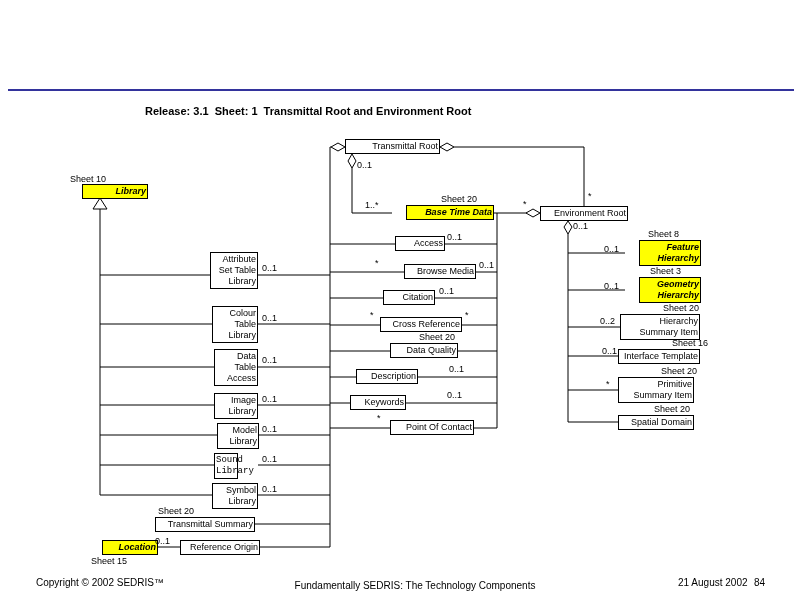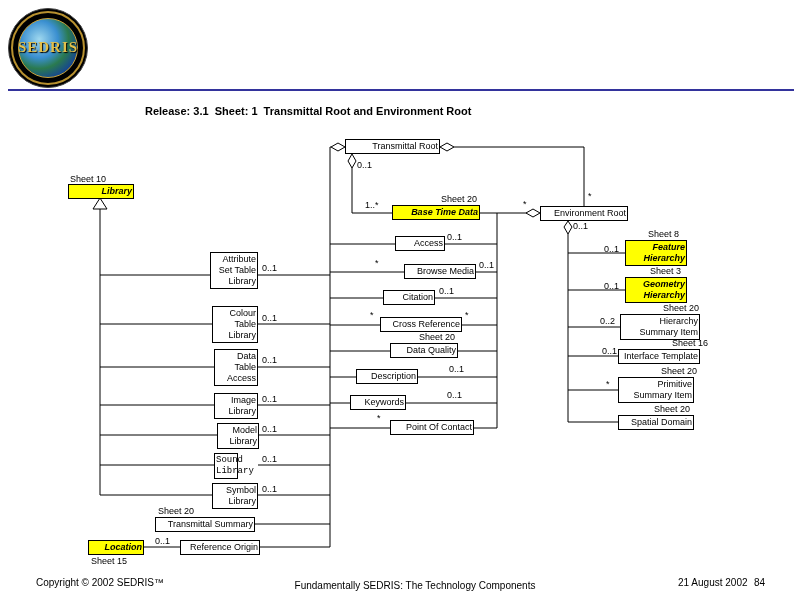--- a/index.html
+++ b/index.html
@@ -13,39 +13,34 @@
         border:1px solid #caa53d;}
   .logo .logo-text{position:absolute;left:0;right:0;top:30px;text-align:center;
         font-family:"Liberation Serif",serif;font-weight:bold;font-size:15px;color:#e3c04b;
         letter-spacing:1px;text-shadow:1px 1px 1px #000;}
   .title{position:absolute;left:296px;top:48px;font-size:30px;font-weight:bold;color:#0a0a0a;
         letter-spacing:0.5px;text-shadow:2px 2px 1px #aaa;white-space:nowrap;}
   .rule{position:absolute;left:8px;top:89px;width:786px;height:2px;background:#33339c;}
   .subtitle{position:absolute;left:145px;top:105px;font-size:11px;font-weight:bold;color:#000;white-space:pre;}
   .box{position:absolute;box-sizing:border-box;border:1px solid #000;background:#fff;
        font-size:9px;line-height:1.22;text-align:right;padding:1px 1px;color:#000;}
-  .hl{background:#ffff00;font-weight:bold;font-style:italic;}
+  .hl{background:#ffff00;font-weight:bold;font-style:italic;margin-left:14px;}
   .sheet{position:absolute;font-size:9px;color:#000;white-space:nowrap;}
   .mult{position:absolute;font-size:9px;color:#000;white-space:nowrap;}
   .lines{position:absolute;left:0;top:0;pointer-events:none;}
   .footer-left{position:absolute;left:36px;top:577px;font-size:10px;color:#000;}
   .footer-center{position:absolute;left:240px;top:580px;width:350px;text-align:center;font-size:10px;color:#000;}
   .footer-date{position:absolute;left:678px;top:577px;font-size:10px;color:#000;}
   .footer-page{position:absolute;left:754px;top:577px;font-size:10px;color:#000;}
 </style>
 </head>
 <body>
 
 <div class="stage">
 
-  <div class="logo">
-    <div class="ring"></div>
-    <div class="globe"></div>
-    <div class="logo-text">SEDRIS</div>
-  </div>
   <div class="rule"></div>
   <div class="subtitle">Release: 3.1  Sheet: 1  Transmittal Root and Environment Root</div>
 
   <svg class="lines" width="800" height="600">
     <g stroke="#000" stroke-width="1" fill="none">
       <path d="M100,209 L100,495"></path>
       <path d="M100,275 L210,275"></path>
         <path d="M100,324 L212,324"></path>
         <path d="M100,367 L214,367"></path>
       <path d="M100,405 L214,405"></path>

